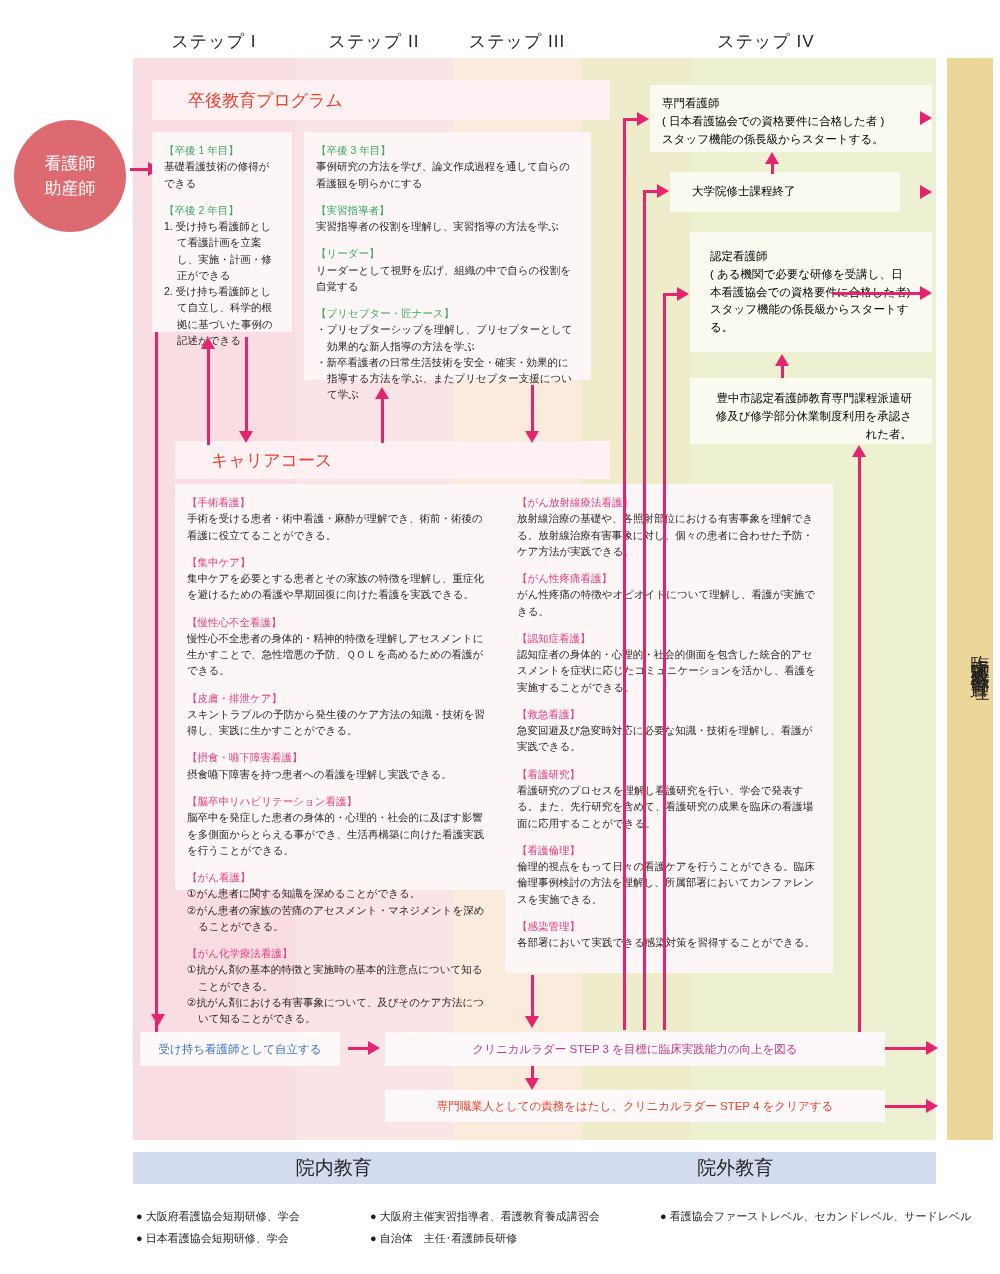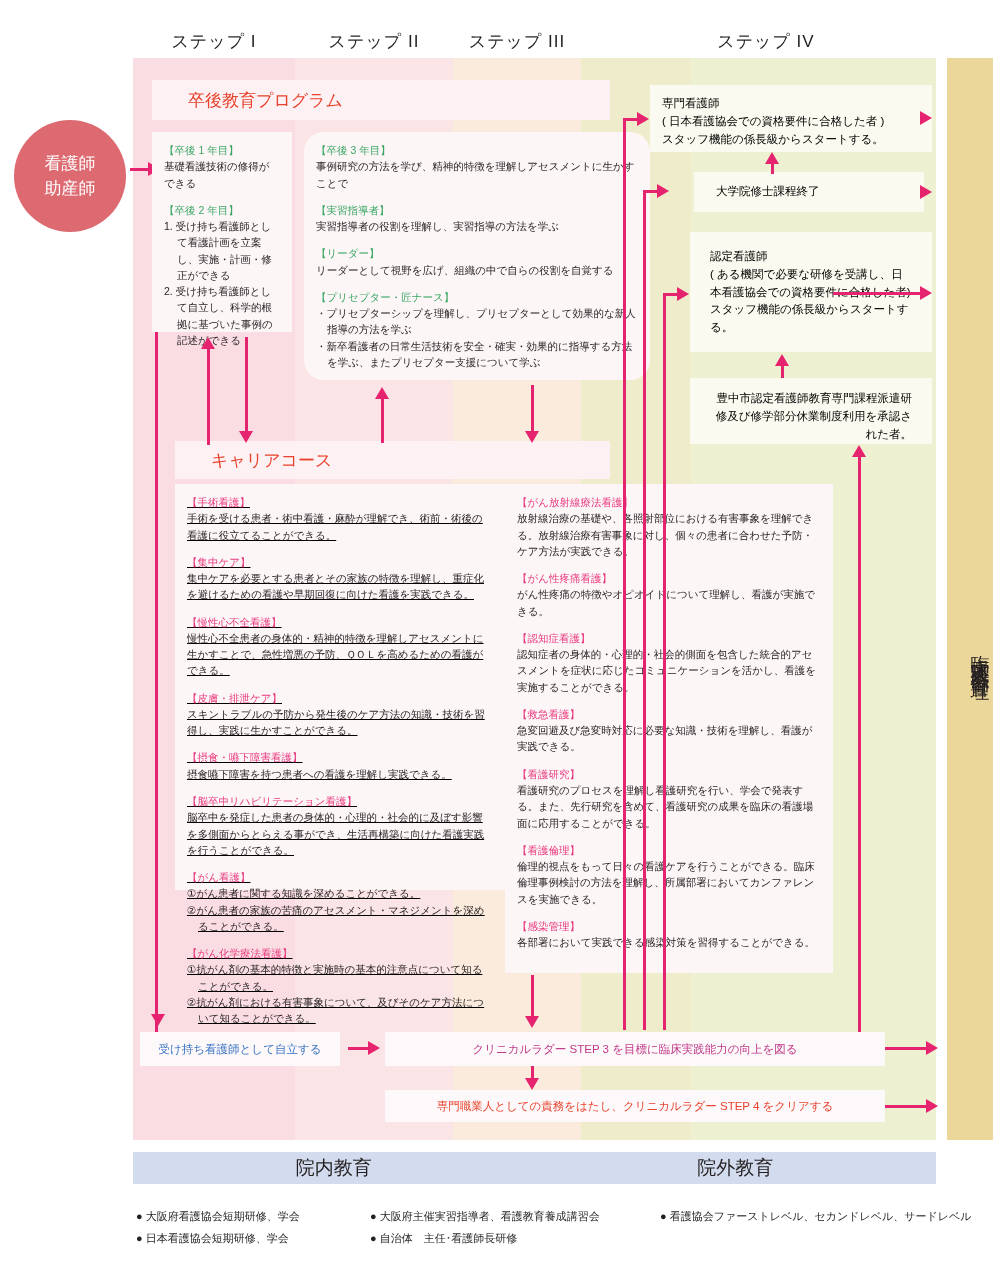--- a/index.html
+++ b/index.html
@@ -60,26 +60,26 @@
   
   .banner {
     position: absolute; background: #fdf1f3;
     display: flex; align-items: center;
     font-size: 17px; color: #e8412c; padding-left: 36px;
   }
   #banner-program { left: 152px; top: 80px; width: 458px; height: 40px; }
   #banner-career  { left: 175px; top: 441px; width: 435px; height: 38px; }
 
   
-  #career-left  { left: 175px; top: 484px; width: 330px; height: 406px; background: #fdf6f7; text-decoration: underline; }
+  #career-left  { left: 175px; top: 484px; width: 330px; height: 406px; background: #fdf6f7; }
   #career-right { left: 505px; top: 484px; width: 328px; height: 489px; background: #fdf6f7; }
 
   
   #box-cns      { left: 650px; top: 85px;  width: 282px; height: 67px; }
-  #box-master   { left: 670px; top: 172px; width: 230px; height: 40px; margin-left: 24px; }
+  #box-master   { left: 670px; top: 172px; width: 230px; height: 40px; }
   #box-certnurse{ left: 690px; top: 232px; width: 242px; height: 120px; }
   #box-toyonaka { left: 690px; top: 378px; width: 242px; height: 66px; text-align: right; }
 
   
   .resbox {
     position: absolute; background: #fdf8f9;
     display: flex; align-items: center; justify-content: center;
     font-size: 11.5px; padding: 0 10px; text-align: center;
   }
   #res-a { left: 140px; top: 1032px; width: 200px; height: 34px; color: #3a74c4; }
@@ -151,24 +151,24 @@
       <div class="ttl-green">【卒後 1 年目】</div>
       <div class="body-txt">基礎看護技術の修得ができる</div>
     </div>
     <div class="blk">
       <div class="ttl-green">【卒後 2 年目】</div>
       <div class="body-txt ind2">1. 受け持ち看護師として看護計画を立案し、実施・計画・修正ができる</div>
       <div class="body-txt ind2">2. 受け持ち看護師として自立し、科学的根拠に基づいた事例の記述ができる</div>
     </div>
   </div>
 
-  <div class="card pinkish" id="prog2" style="left:304px; top:132px; width:346px; height:248px;border-radius:20px;">
+  <div class="card pinkish" id="prog2" style="left:304px; top:132px; width:287px; height:248px;">
     <div class="blk">
       <div class="ttl-green">【卒後 3 年目】</div>
-      <div class="body-txt">事例研究の方法を学び、精神的特徴を理解しアセスメントに生かすことで</div>
+      <div class="body-txt">事例研究の方法を学び、論文作成過程を通して自らの看護観を明らかにする</div>
     </div>
     <div class="blk">
       <div class="ttl-green">【実習指導者】</div>
       <div class="body-txt">実習指導者の役割を理解し、実習指導の方法を学ぶ</div>
     </div>
     <div class="blk">
       <div class="ttl-green">【リーダー】</div>
       <div class="body-txt">リーダーとして視野を広げ、組織の中で自らの役割を自覚する</div>
     </div>
     <div class="blk">

